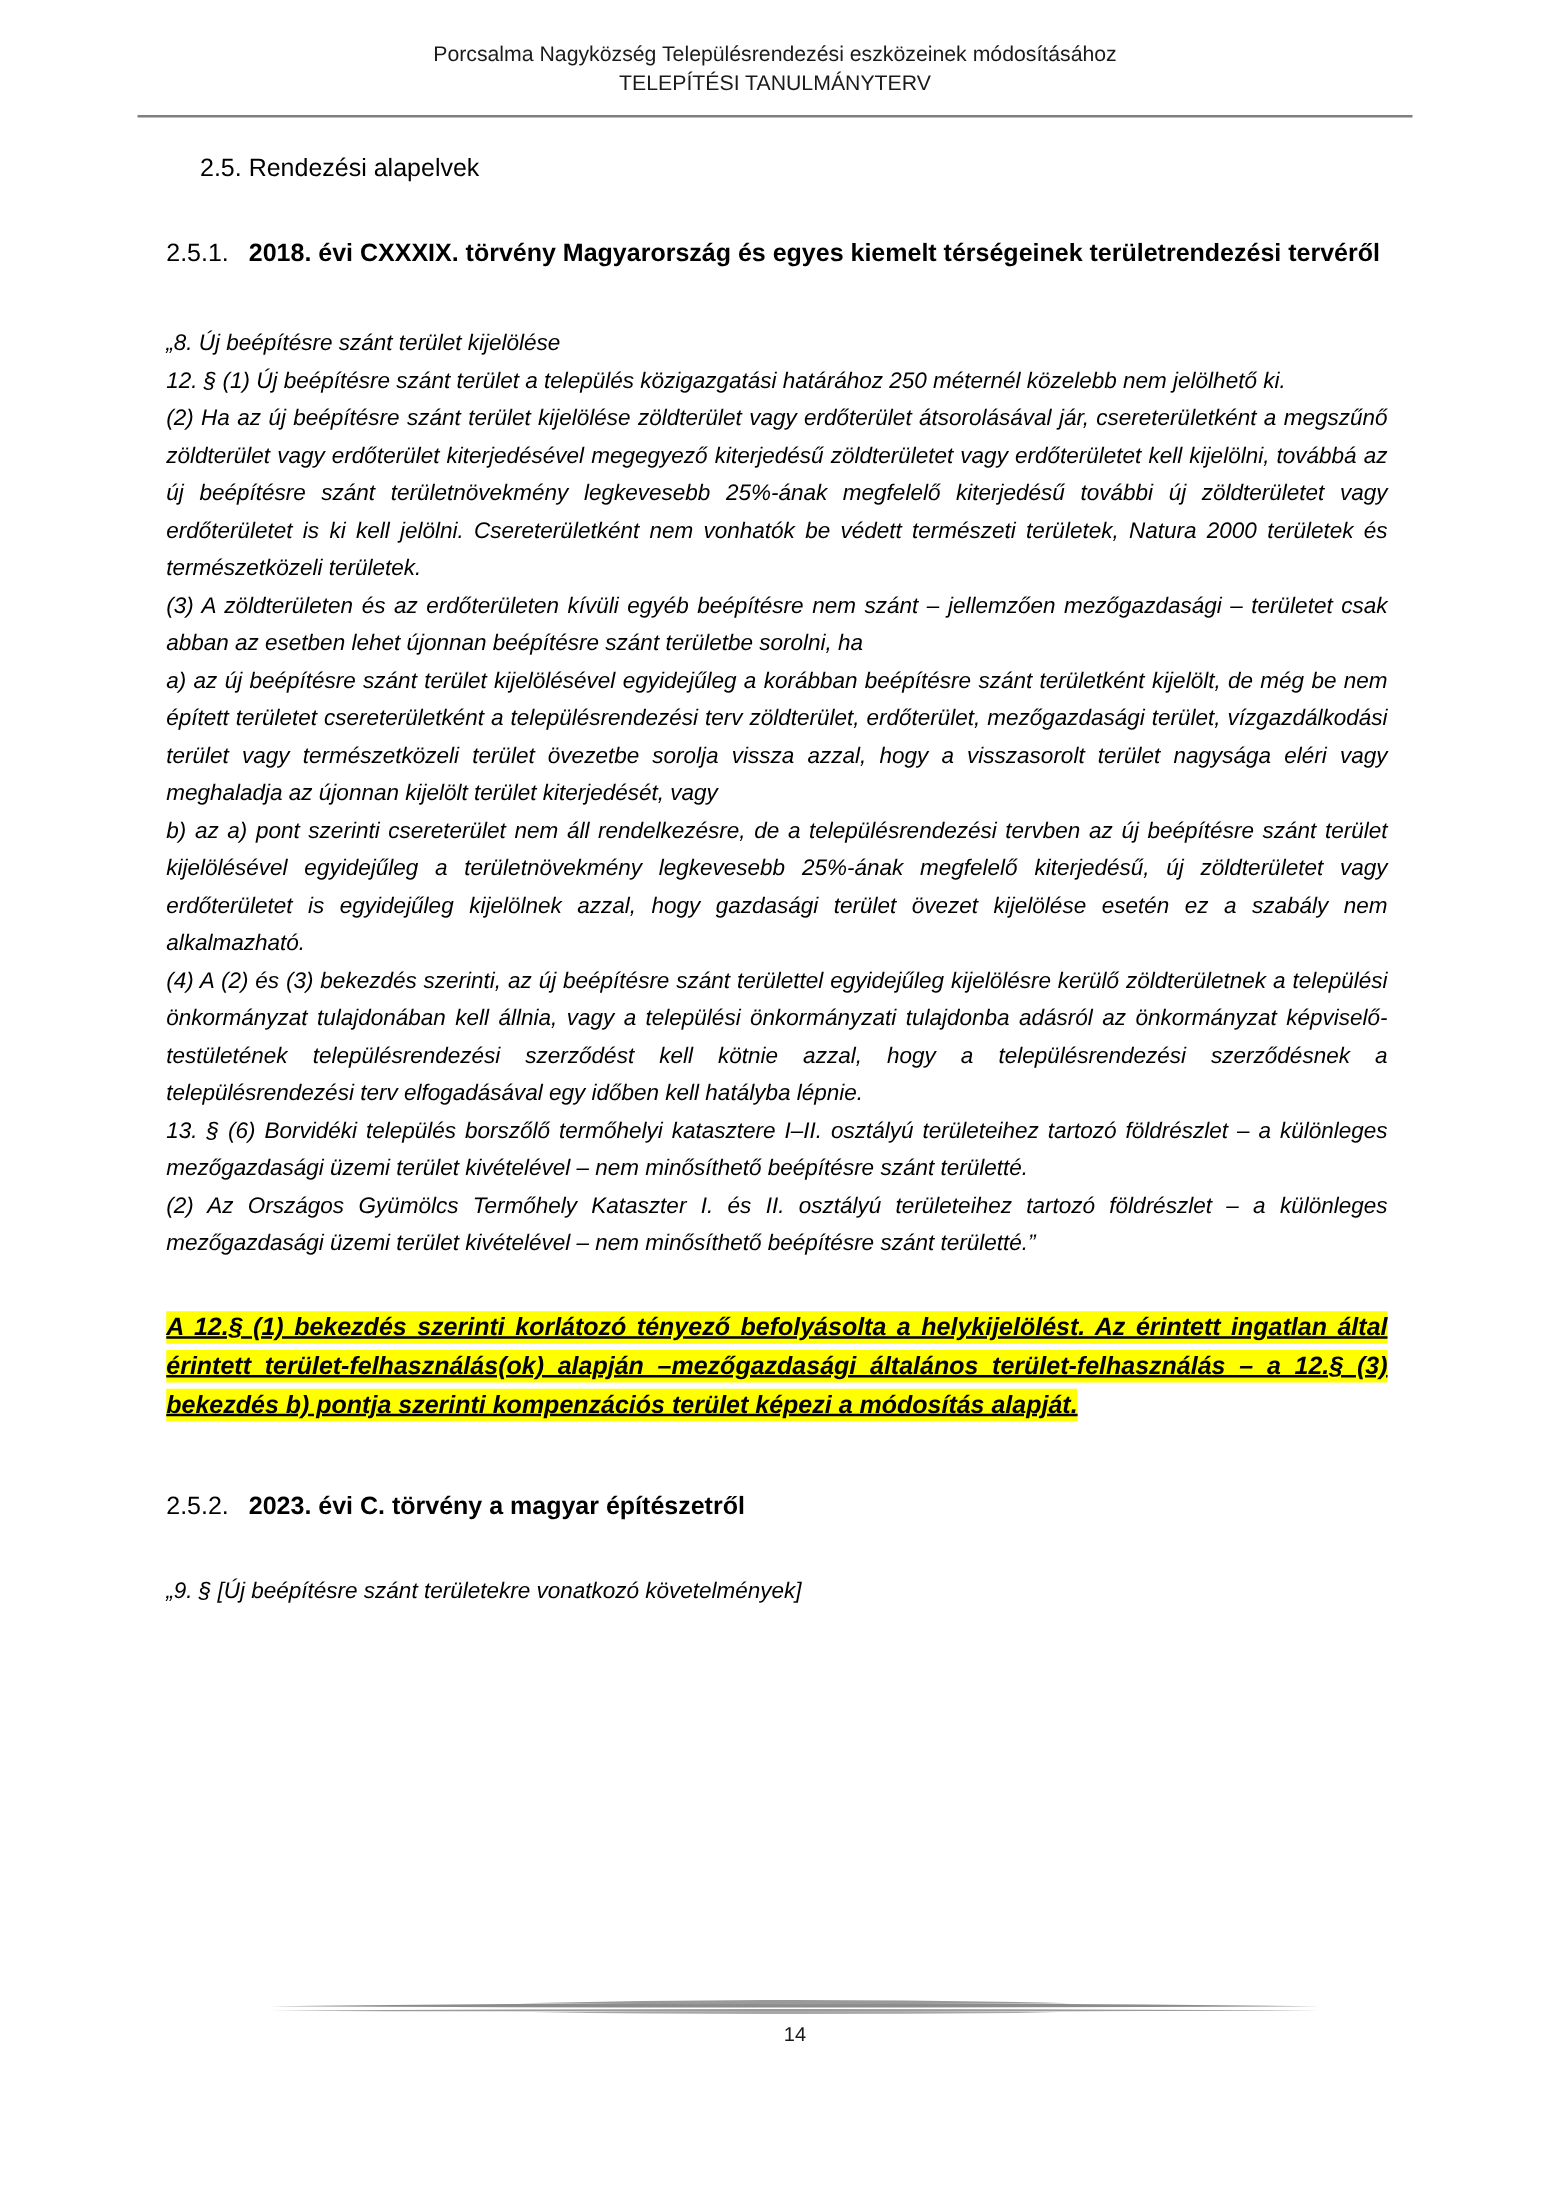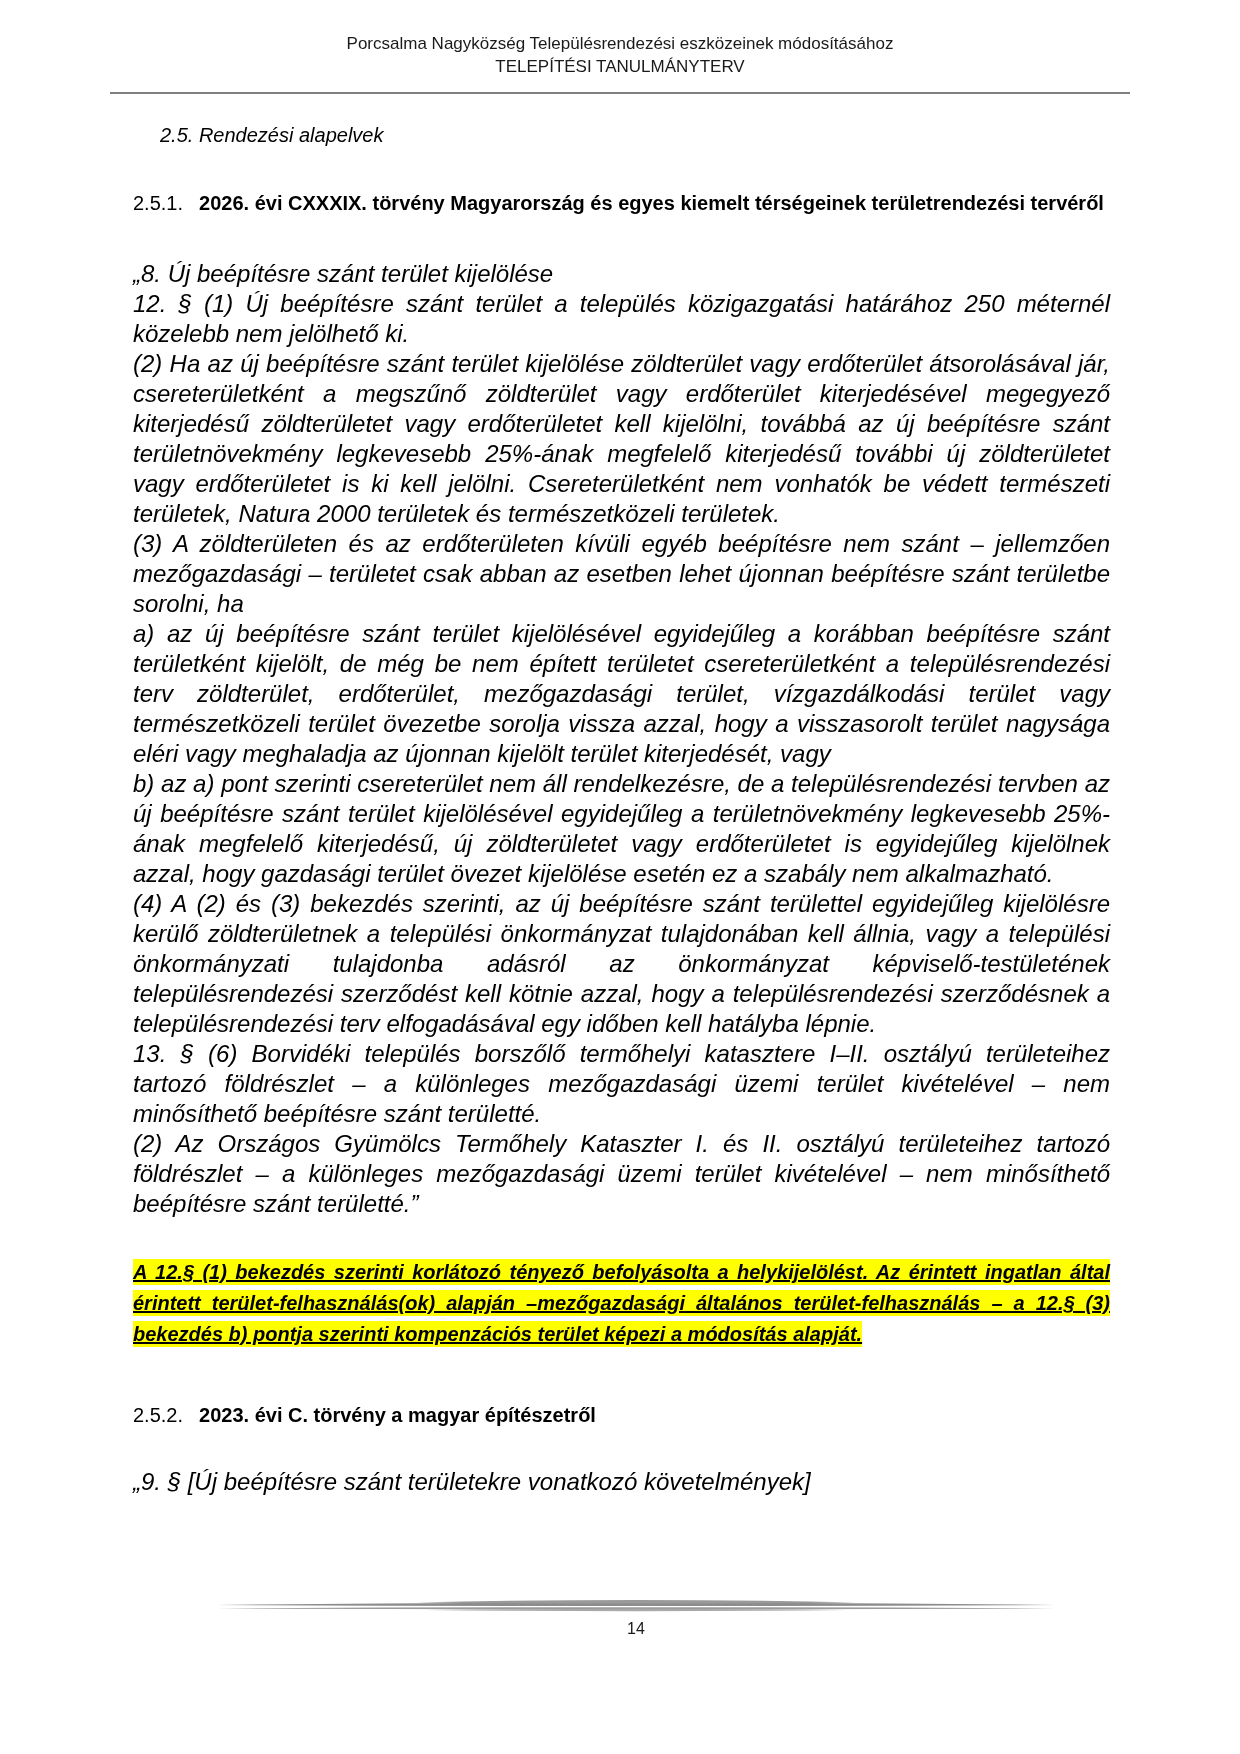--- a/index.html
+++ b/index.html
@@ -19,35 +19,35 @@
   .hdr-l2{font-size:17px;line-height:23px;}
   .hdr-rule{
     margin:14px 110px 0 110px;
     border-top:2px solid #7f7f7f;
     height:0;
   }
   
   .content{margin:0 130px 0 133px;}
   .h25{
     margin:28px 0 0 27px;
-    font-size:20px;font-weight:normal;line-height:26px;font-style:italic;
+    font-size:20px;font-weight:normal;line-height:26px;
   }
   .h3{
     margin:40px 0 0 0;
     padding-left:67px;text-indent:-67px;
     text-align:justify;
     font-size:20px;line-height:31px;font-weight:normal;
   }
   .h3 .hnum{margin-right:16px;}
   .h3 .htxt{font-weight:bold;}
   .quote{margin-top:40px;}
   .quote p{
     margin:0;
     font-style:italic;
-    font-size:24px;line-height:30px;
+    font-size:18px;line-height:30px;
     text-align:justify;
   }
   .quote2{margin-top:36px;}
   .quote2 p{text-align:left;}
   .hl-para{
     margin:38px 0 0 0;
     font-size:20px;line-height:31px;
     text-align:justify;
   }
   .mark{
@@ -71,21 +71,21 @@
   <header class="hdr">
     <div class="hdr-l1">Porcsalma Nagyközség Településrendezési eszközeinek módosításához</div>
     <div class="hdr-l2">TELEPÍTÉSI TANULMÁNYTERV</div>
     <div class="hdr-rule"></div>
   </header>
 
   <main class="content">
 
     <h2 class="h25">2.5. Rendezési alapelvek</h2>
 
-    <p class="h3"><span class="hnum">2.5.1.</span><b class="htxt">2026. évi CXXXIX. törvény Magyarország és egyes kiemelt térségeinek területrendezési tervéről</b></p>
+    <p class="h3"><span class="hnum">2.5.1.</span><b class="htxt">2018. évi CXXXIX. törvény Magyarország és egyes kiemelt térségeinek területrendezési tervéről</b></p>
 
     <div class="quote">
       <p>„8. Új beépítésre szánt terület kijelölése</p>
       <p>12. § (1) Új beépítésre szánt terület a település közigazgatási határához 250 méternél közelebb nem jelölhető ki.</p>
       <p>(2) Ha az új beépítésre szánt terület kijelölése zöldterület vagy erdőterület átsorolásával jár, csereterületként a megszűnő zöldterület vagy erdőterület kiterjedésével megegyező kiterjedésű zöldterületet vagy erdőterületet kell kijelölni, továbbá az új beépítésre szánt területnövekmény legkevesebb 25%-ának megfelelő kiterjedésű további új zöldterületet vagy erdőterületet is ki kell jelölni. Csereterületként nem vonhatók be védett természeti területek, Natura 2000 területek és természetközeli területek.</p>
       <p>(3) A zöldterületen és az erdőterületen kívüli egyéb beépítésre nem szánt – jellemzően mezőgazdasági – területet csak abban az esetben lehet újonnan beépítésre szánt területbe sorolni, ha</p>
       <p>a) az új beépítésre szánt terület kijelölésével egyidejűleg a korábban beépítésre szánt területként kijelölt, de még be nem épített területet csereterületként a településrendezési terv zöldterület, erdőterület, mezőgazdasági terület, vízgazdálkodási terület vagy természetközeli terület övezetbe sorolja vissza azzal, hogy a visszasorolt terület nagysága eléri vagy meghaladja az újonnan kijelölt terület kiterjedését, vagy</p>
       <p>b) az a) pont szerinti csereterület nem áll rendelkezésre, de a településrendezési tervben az új beépítésre szánt terület kijelölésével egyidejűleg a területnövekmény legkevesebb 25%-ának megfelelő kiterjedésű, új zöldterületet vagy erdőterületet is egyidejűleg kijelölnek azzal, hogy gazdasági terület övezet kijelölése esetén ez a szabály nem alkalmazható.</p>
       <p>(4) A (2) és (3) bekezdés szerinti, az új beépítésre szánt területtel egyidejűleg kijelölésre kerülő zöldterületnek a települési önkormányzat tulajdonában kell állnia, vagy a települési önkormányzati tulajdonba adásról az önkormányzat képviselő-testületének településrendezési szerződést kell kötnie azzal, hogy a településrendezési szerződésnek a településrendezési terv elfogadásával egy időben kell hatályba lépnie.</p>
       <p>13. § (6) Borvidéki település borszőlő termőhelyi katasztere I–II. osztályú területeihez tartozó földrészlet – a különleges mezőgazdasági üzemi terület kivételével – nem minősíthető beépítésre szánt területté.</p>

